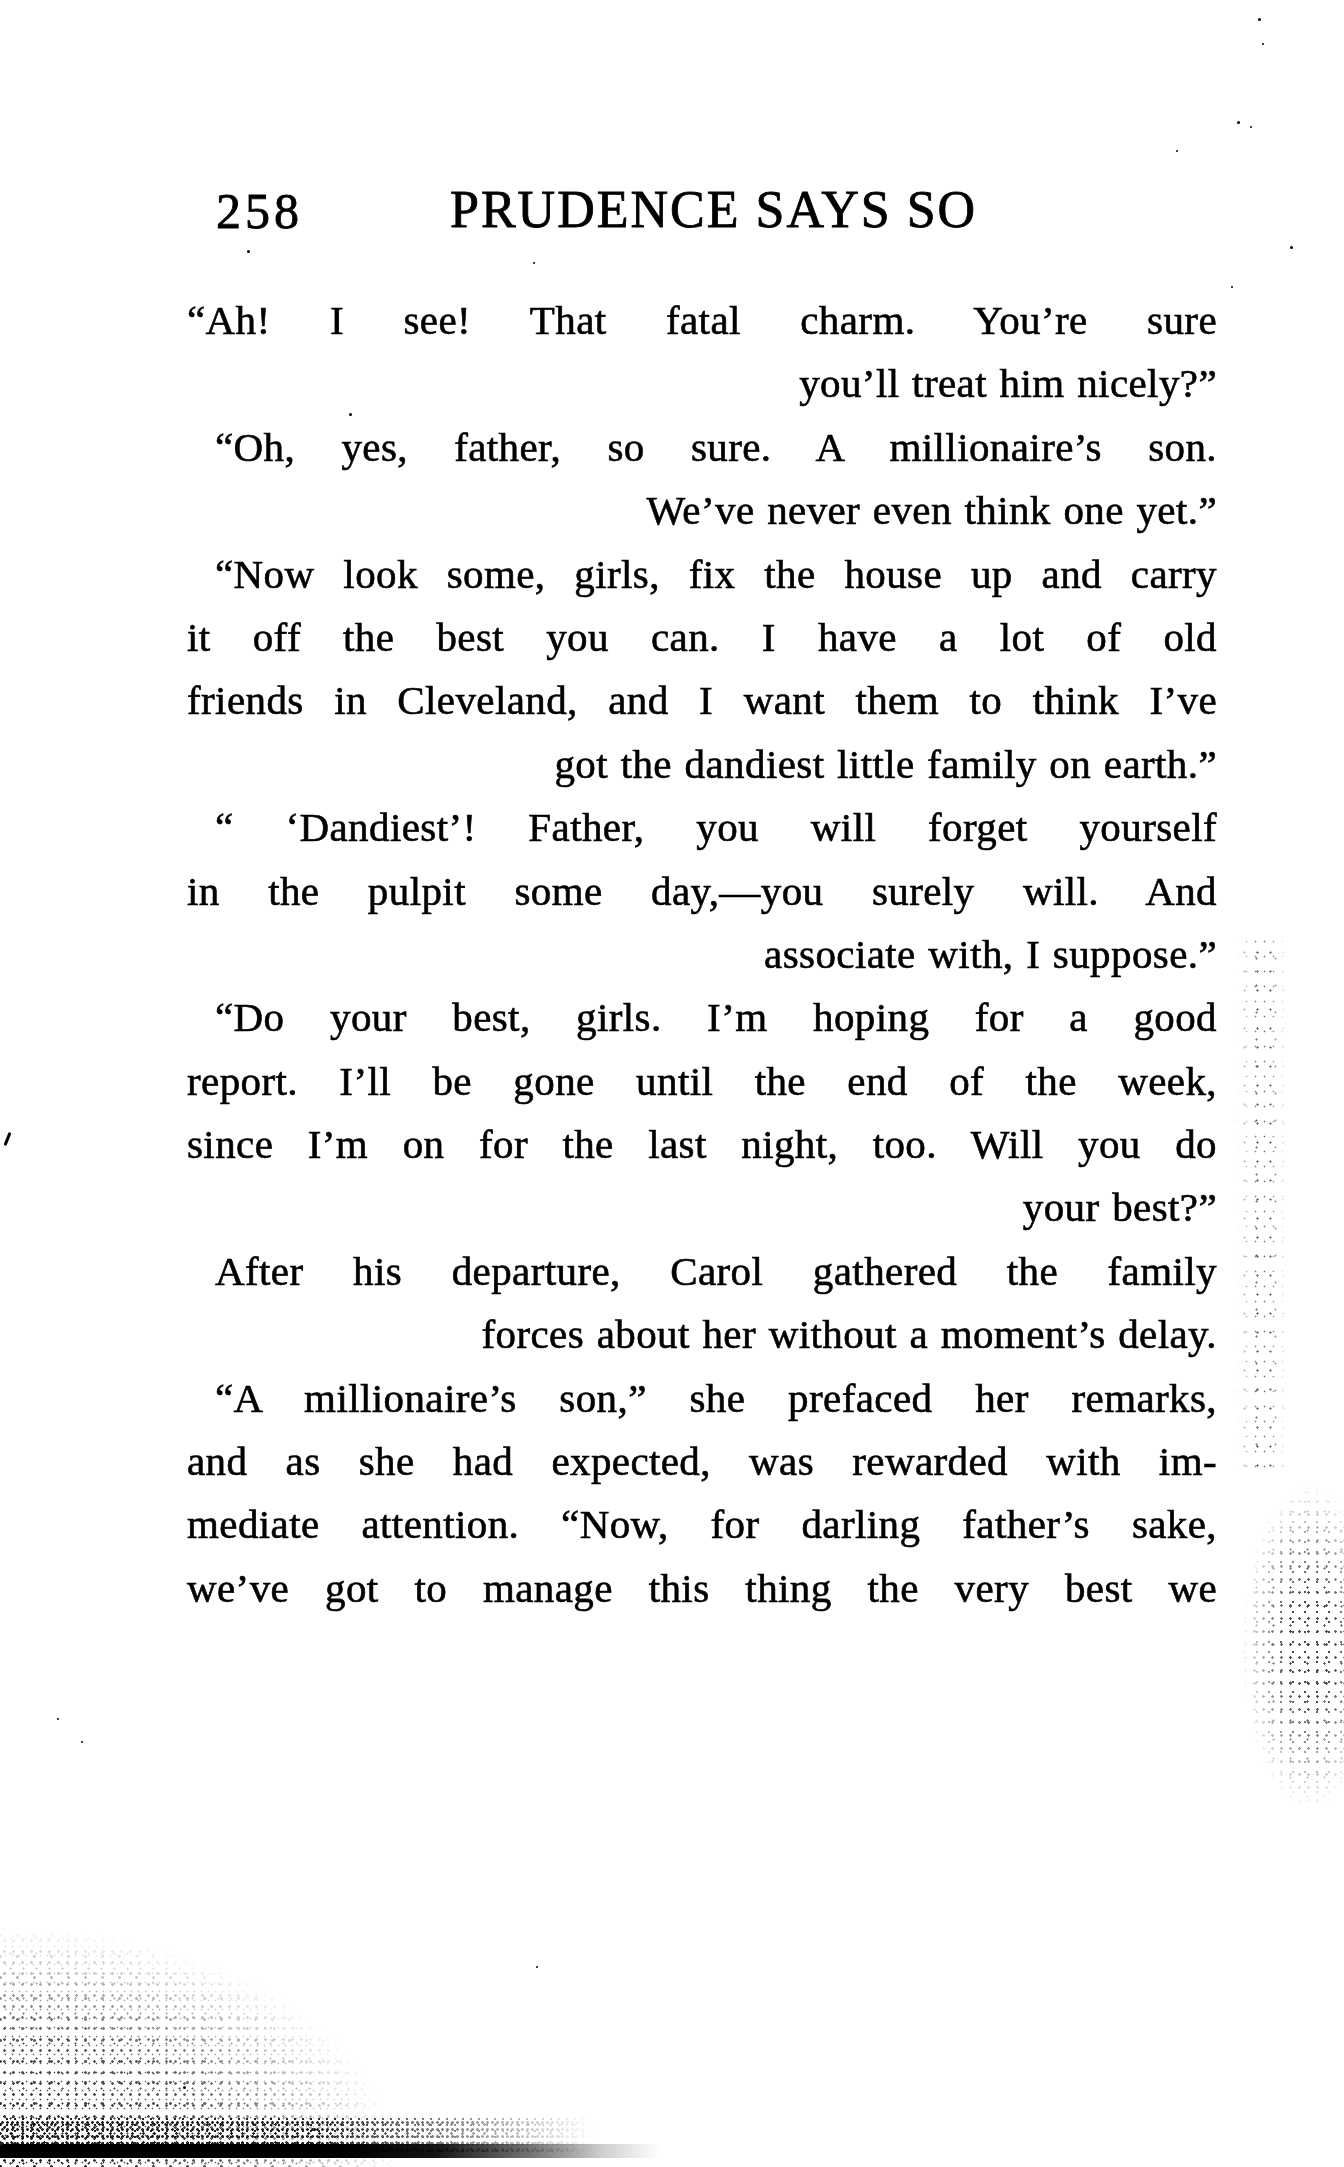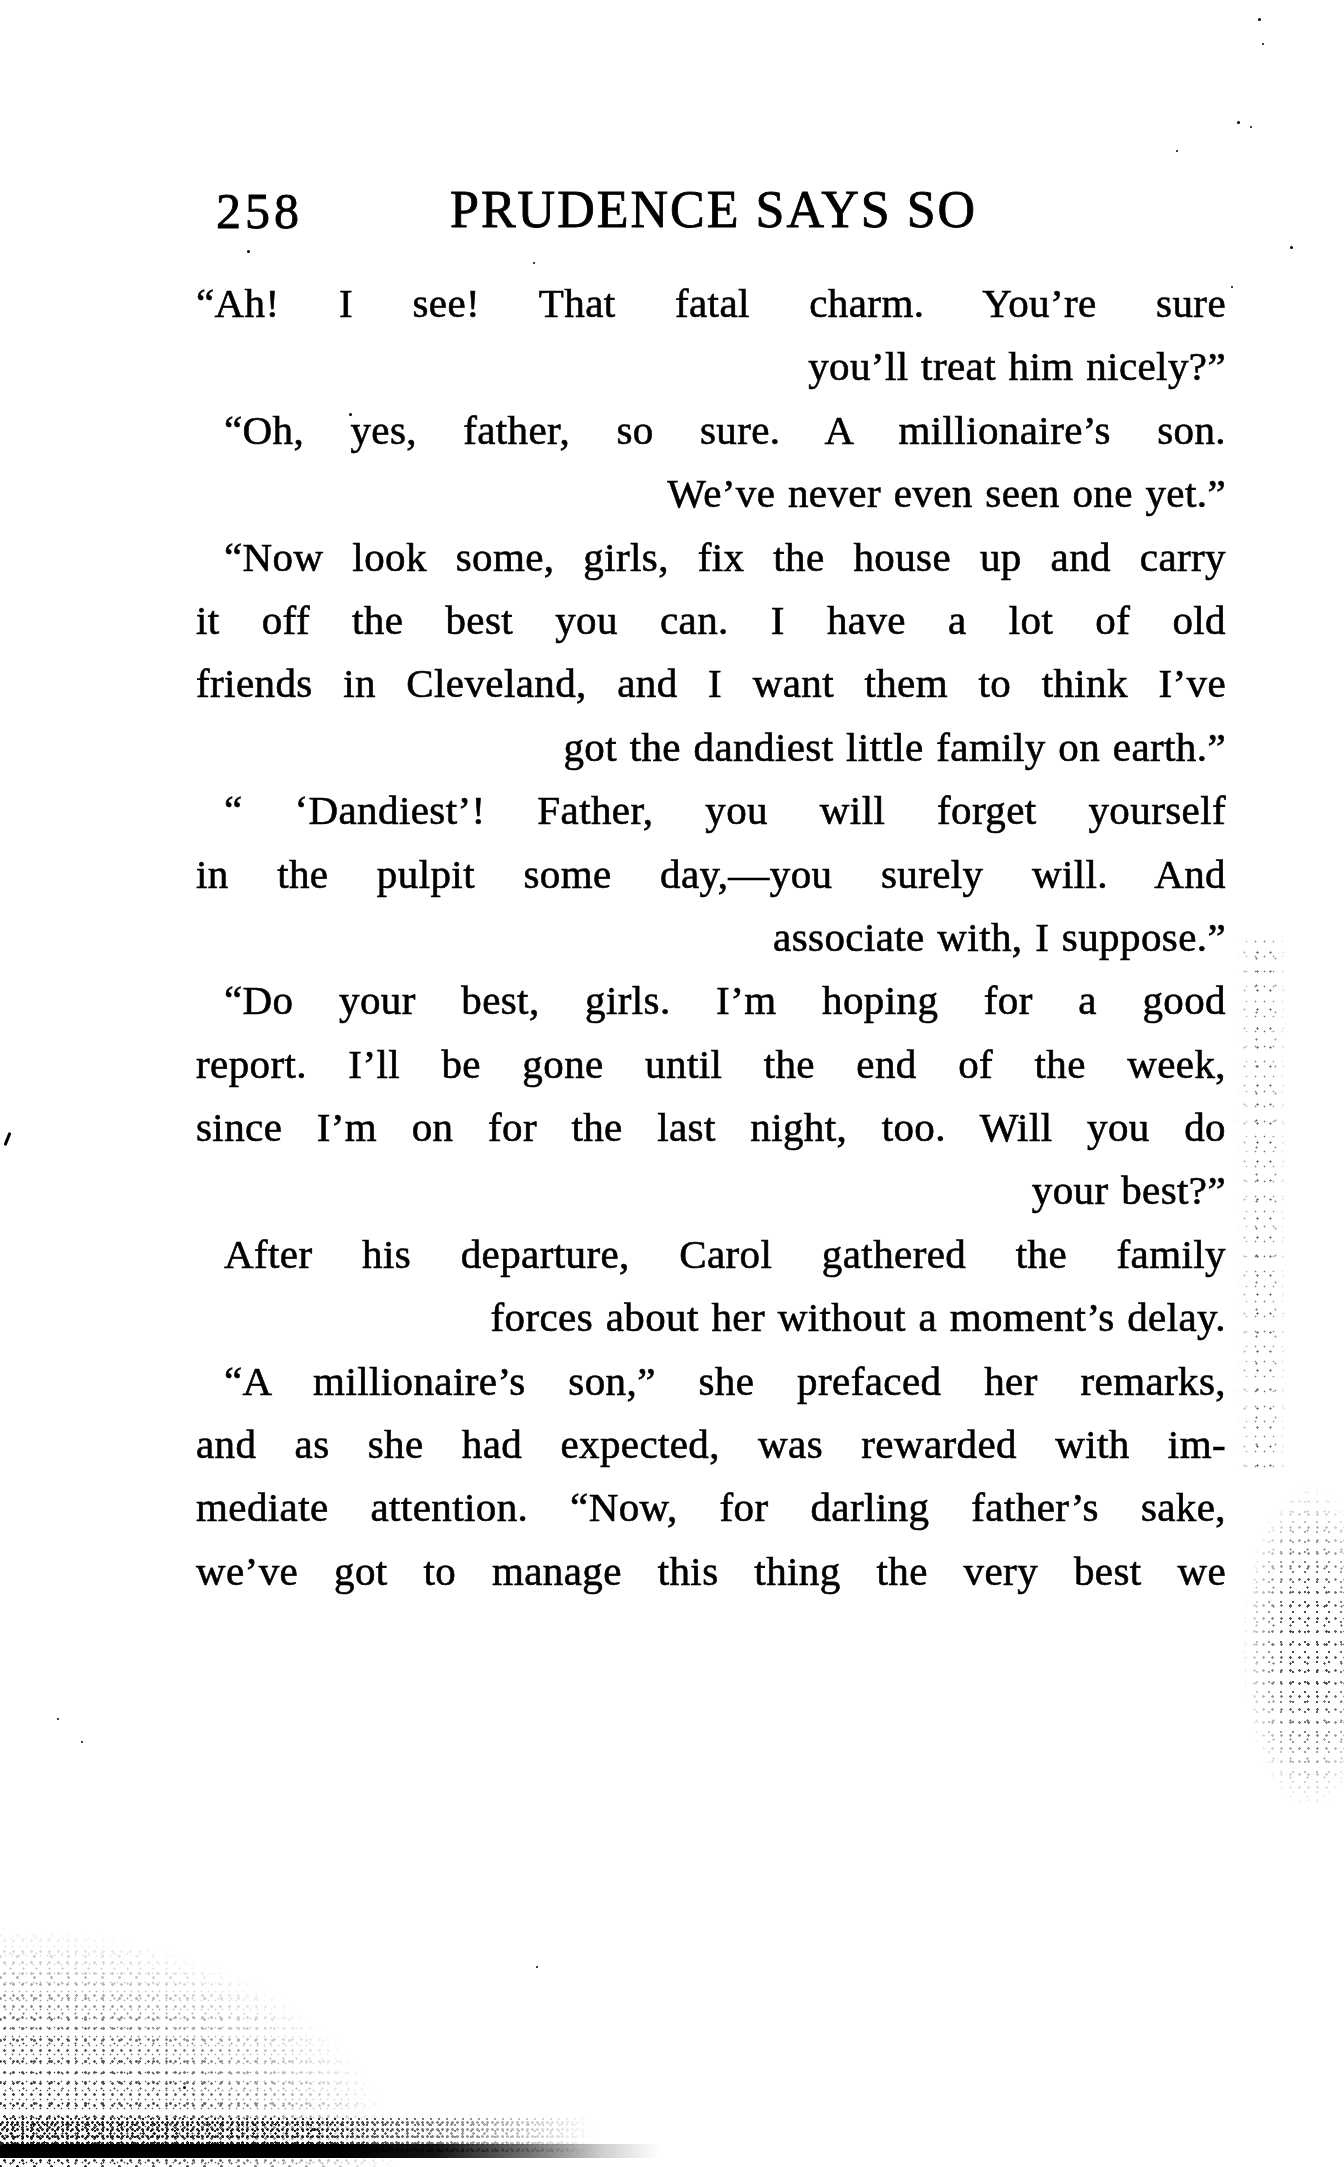--- a/index.html
+++ b/index.html
@@ -26,23 +26,22 @@
     position: absolute;
     left: 450px; top: 184px;
     font-size: 52px; line-height: 1;
     letter-spacing: 2px;
     -webkit-text-stroke: 0.8px #000;
     white-space: nowrap;
   }
   
   .page-text {
     position: absolute;
-    left: 187px; top: 272px;
+    left: 187px; top: 289px;
     width: 1030px;
-    margin-left: 9px;
   }
   .line {
     font-size: 41px;
     line-height: 63.4px;
     height: 63.4px;
     letter-spacing: 0.4px;
     word-spacing: 2px;
     -webkit-text-stroke: 0.6px #000;
     text-align: right;
     overflow: visible;
@@ -122,21 +121,21 @@
 
 <div class="page">
 
   <div class="page-number">258</div>
   <div class="running-title">PRUDENCE SAYS SO</div>
 
   <div class="page-text">
       <div class="line j">“Ah! I see! That fatal charm. You’re sure</div>
       <div class="line">you’ll treat him nicely?”</div>
       <div class="line j in">“Oh, yes, father, so sure. A millionaire’s son.</div>
-      <div class="line">We’ve never even seen one yet.”</div>
+      <div class="line">We’ve never even think one yet.”</div>
       <div class="line j in">“Now look some, girls, fix the house up and carry</div>
       <div class="line j">it off the best you can. I have a lot of old</div>
       <div class="line j">friends in Cleveland, and I want them to think I’ve</div>
       <div class="line">got the dandiest little family on earth.”</div>
       <div class="line j in">“ ‘Dandiest’! Father, you will forget yourself</div>
       <div class="line j">in the pulpit some day,—you surely will. And</div>
       <div class="line">associate with, I suppose.”</div>
       <div class="line j in">“Do your best, girls. I’m hoping for a good</div>
       <div class="line j">report. I’ll be gone until the end of the week,</div>
       <div class="line j">since I’m on for the last night, too. Will you do</div>

